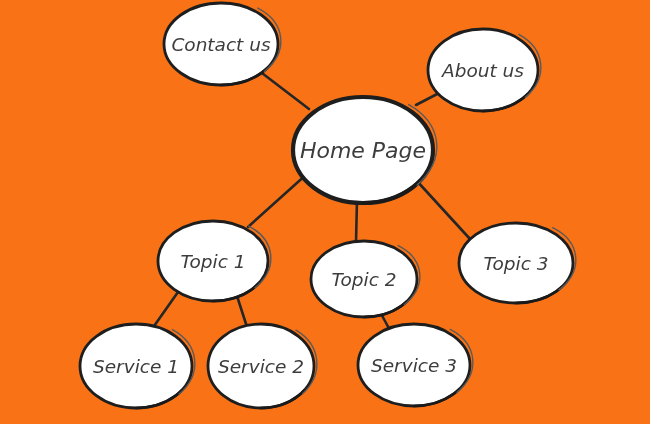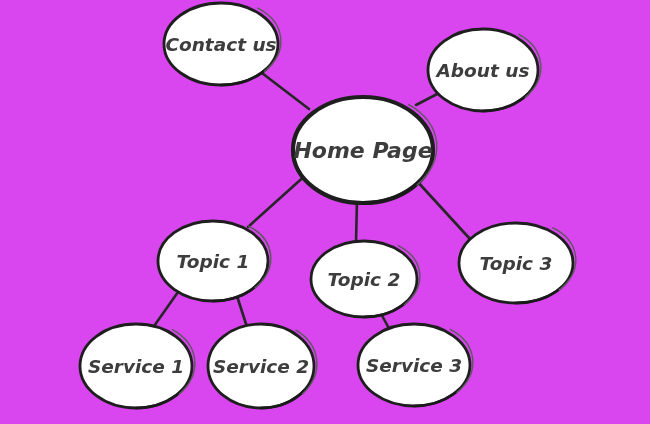--- a/index.html
+++ b/index.html
@@ -4,24 +4,23 @@
 <style>
   html, body {
     margin: 0;
     padding: 0;
     background: #ffffff;
   }
   .canvas {
     position: relative;
     width: 650px;
     height: 424px;
-    background: #d946ef;
+    background: #f97316;
     overflow: hidden;
     font-family: "DejaVu Sans", sans-serif;
-    font-weight: bold;
   }
   svg { display: block; }
 
   
   .edge {
     stroke: #262626;
     stroke-width: 2.6;
     stroke-linecap: round;
   }
 

